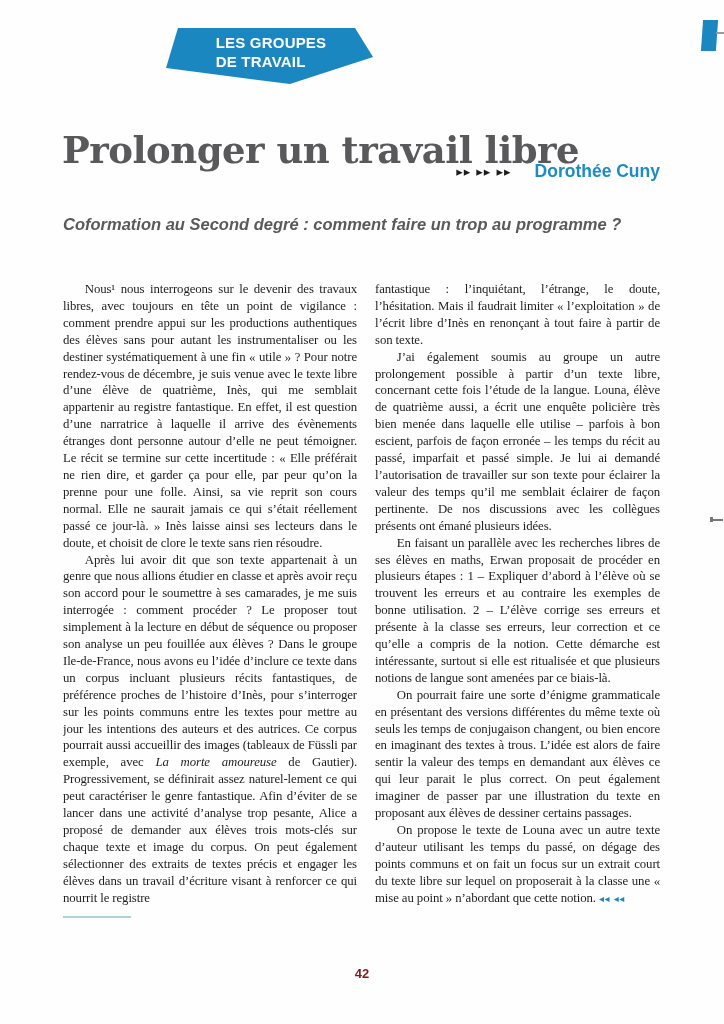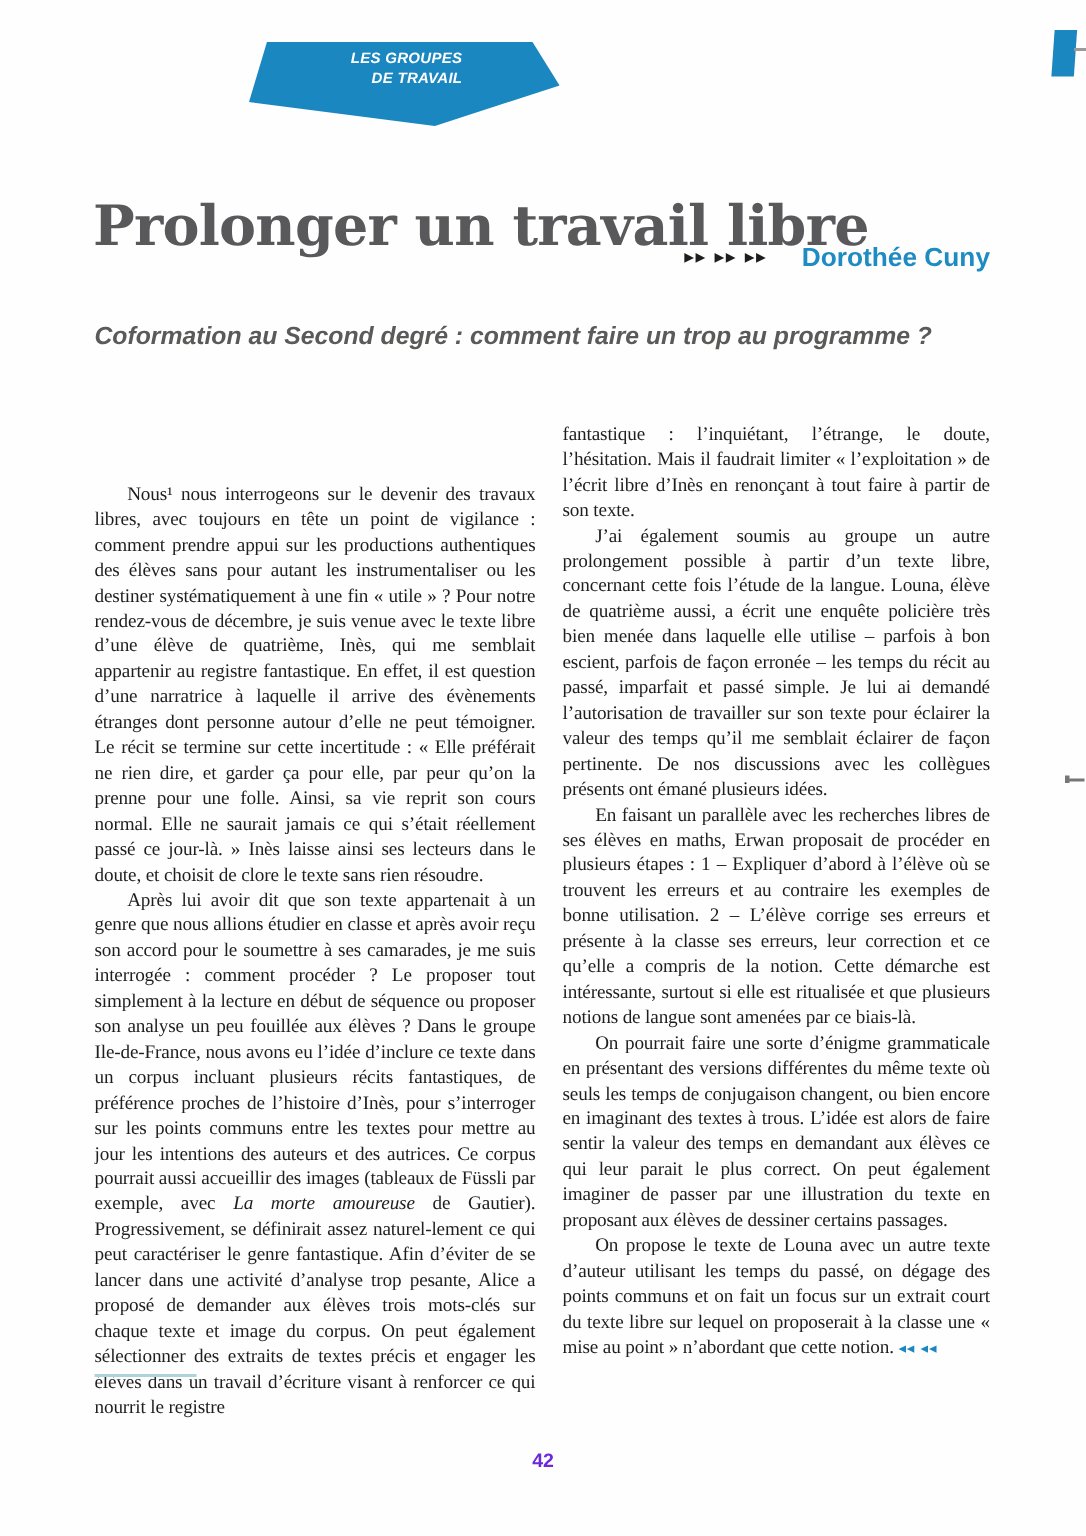--- a/index.html
+++ b/index.html
@@ -15,24 +15,23 @@
   .banner{
     position:absolute;left:166px;top:25px;width:210px;height:62px;
     background:#1b87c0;
     clip-path:polygon(5.7% 4.8%, 90% 4.8%, 98.6% 51.6%, 59% 95.2%, 0% 69.4%);
     display:flex;align-items:flex-start;justify-content:center;
   }
   .banner-label{
     margin-top:9px;
     color:#ffffff;
     font-family:"Liberation Sans", sans-serif;
-    font-weight:bold;font-size:10px;line-height:1.25;
-    text-align:right;letter-spacing:.2px;
+    font-weight:bold;font-size:15px;line-height:1.25;
+    text-align:left;letter-spacing:.2px;
     white-space:pre-line;
-    font-style:italic;
   }
   
   .corner-tab{
     position:absolute;left:702px;top:20px;width:15px;height:31px;
     background:#1b87c0;transform:skewX(-4deg);
   }
   .mark{position:absolute;background:#9a9a9a;}
   .mark-dash-top{left:716px;top:32px;width:8px;height:2px;}
   .mark-dash-mid{left:712px;top:519px;width:11px;height:2px;background:#777;}
   .mark-dot-mid{left:710px;top:517px;width:3px;height:5px;background:#777;}
@@ -63,21 +62,21 @@
     color:#5a5a59;
   }
   
   .body-col{
     position:absolute;top:281px;
     font-size:12.8px;line-height:16.9px;
     text-align:justify;color:#1e1e1e;
     letter-spacing:-0.1px;
     hyphens:auto;
   }
-  .col-left{left:63px;width:294px;height:625px;overflow:hidden;margin-top:40px;}
+  .col-left{left:63px;width:294px;height:625px;overflow:hidden;}
   .col-right{left:375px;width:285px;height:660px;overflow:hidden;}
   .para{margin:0;}
   .para.indent{text-indent:1.7em;}
   .para .em{font-style:italic;}
   .para .marker{
     color:#1b87c0;font-family:"DejaVu Sans", sans-serif;
     font-size:10px;letter-spacing:.5px;
   }
   .para.email{font-style:italic;text-align:left;margin-top:48px;}
   
@@ -86,21 +85,21 @@
   .footnote-text{
     margin-top:7px;
     font-family:"Liberation Sans", sans-serif;
     font-size:10.5px;color:#3f3f3e;line-height:1.3;
   }
   
   .page-number{
     position:absolute;left:0;top:966px;width:100%;
     text-align:center;
     font-family:"Liberation Sans", sans-serif;
-    font-weight:bold;font-size:13px;color:#6d28d9;
+    font-weight:bold;font-size:13px;color:#7f1d1d;
   }
 </style>
 </head>
 <body>
 
 <div class="page">
 
   <div class="banner">
     <div class="banner-label">LES GROUPES
 DE TRAVAIL</div>

